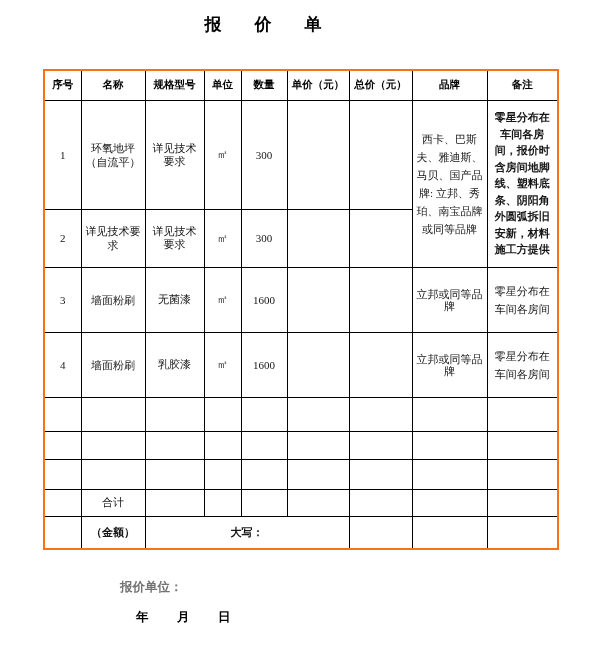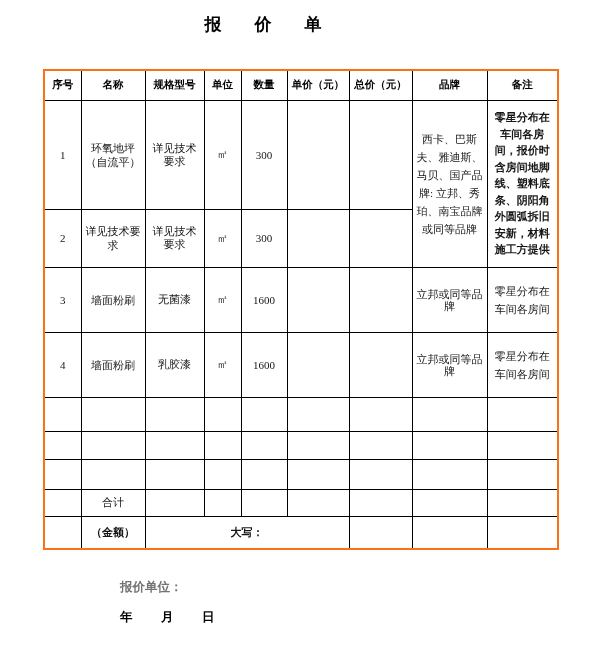--- a/index.html
+++ b/index.html
@@ -101,21 +101,21 @@
     position: absolute;
     left: 120px;
     top: 579px;
     font-family: "Liberation Sans", sans-serif;
     font-weight: bold;
     font-size: 12.5px;
     color: #737373;
   }
   .footer-date {
     position: absolute;
-    left: 120px;
+    left: 136px;
     top: 609px;
     font-family: "Liberation Sans", sans-serif;
     font-weight: bold;
     font-size: 12.5px;
     letter-spacing: 8px;
     color: #000;
   }
 </style>
 </head>
 <body>

